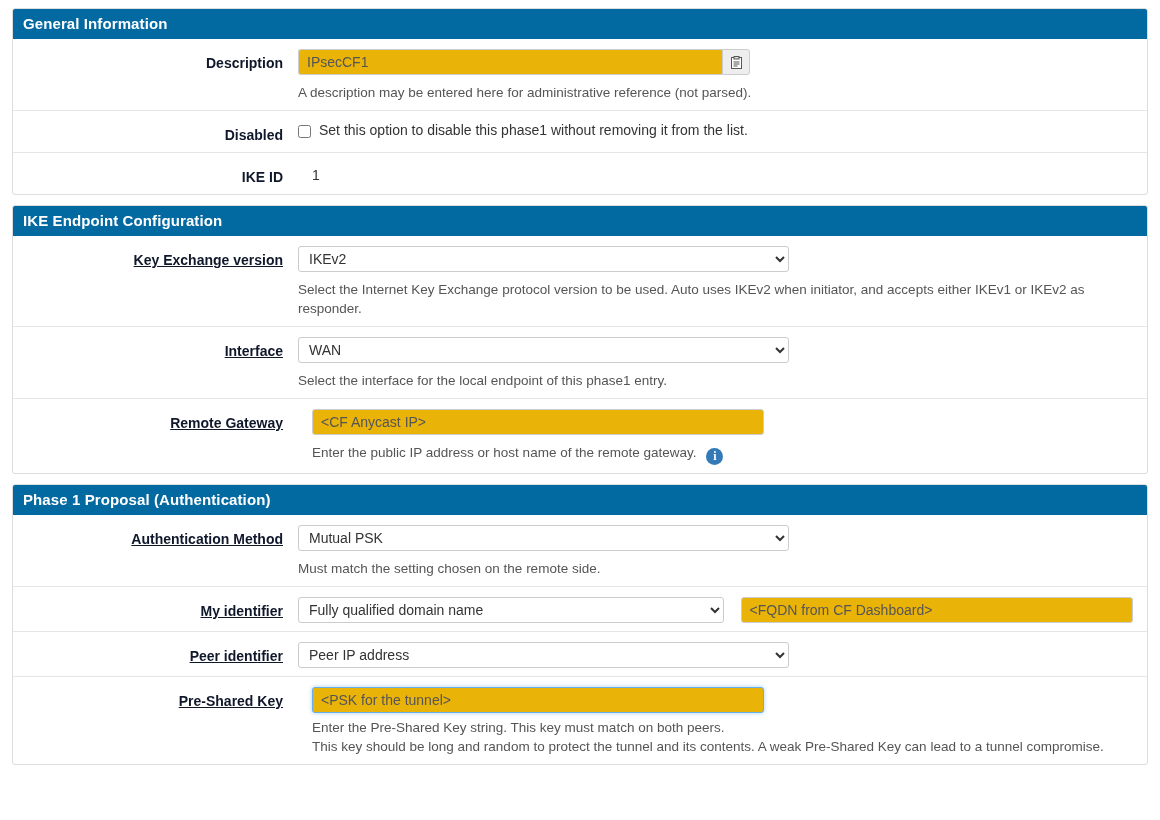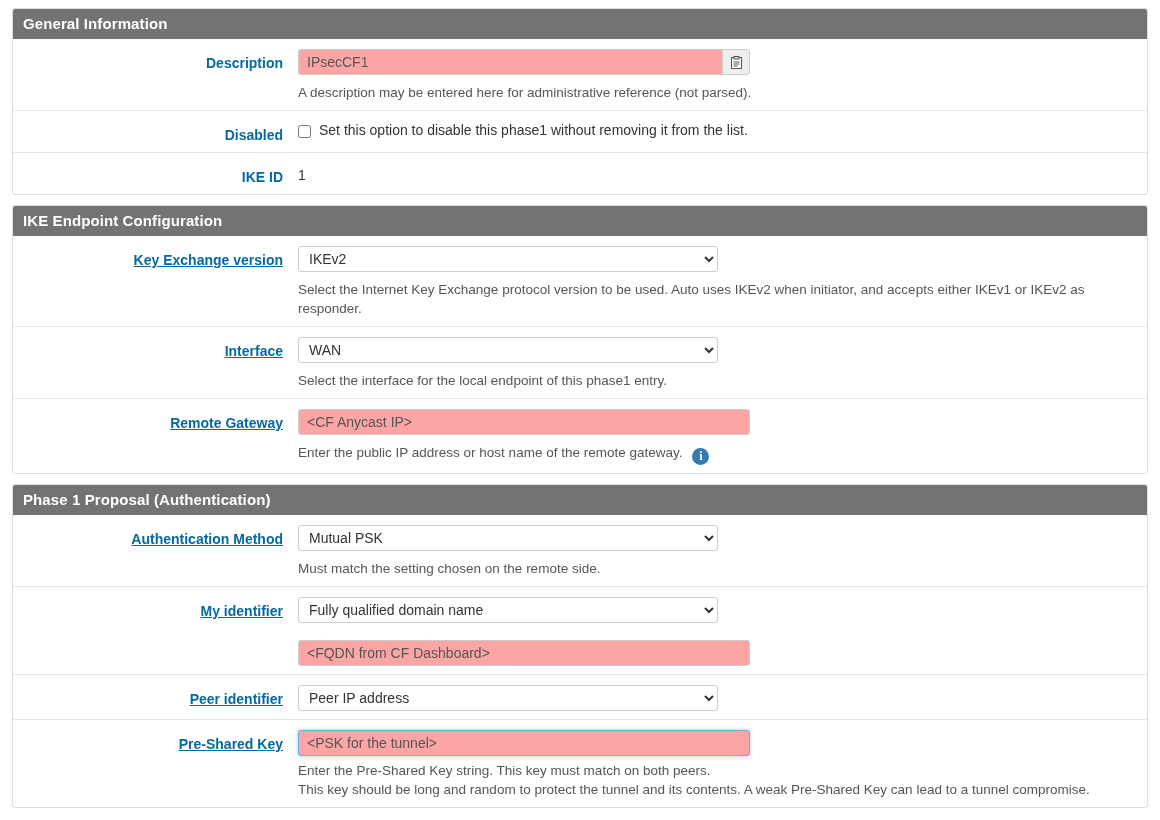--- a/index.html
+++ b/index.html
@@ -18,47 +18,47 @@
   }
   
   .panel {
     margin: 0 12px 10px 12px;
     border: 1px solid #dddddd;
     border-radius: 3px;
     background: #ffffff;
   }
   .panel.first { margin-top: 8px; }
   .panel-heading {
-    background: #737373;
+    background: #0369a1;
     color: #ffffff;
     font-size: 15px;
     font-weight: bold;
     padding: 6px 10px 7px 10px;
     border-top-left-radius: 2px;
     border-top-right-radius: 2px;
     letter-spacing: .1px;
   }
   .panel-body { padding: 0; }
 
   
   .form-row {
     display: flex;
     align-items: flex-start;
     border-bottom: 1px solid #e6e6e6;
     padding: 10px 0 8px 0;
     min-height: 40px;
   }
-  .form-row:last-child { border-bottom: none; }
+  .form-row:last-child { border-bottom: none; gap: 14px; }
   .form-label {
     width: 285px;
     flex: 0 0 285px;
     text-align: right;
     padding: 5px 15px 0 0;
     font-weight: bold;
-    color: #0369a1;
+    color: #0f172a;
     font-size: 14px;
     line-height: 18px;
   }
   .form-label.underline span { text-decoration: underline; text-align: center; }
   .form-fields {
     flex: 1 1 auto;
     padding-right: 14px;
     min-width: 0;
   }
   .help-block {
@@ -78,21 +78,21 @@
     vertical-align: middle;
   }
   input[type="text"] {
     font-family: "Liberation Sans", sans-serif;
     font-size: 14px;
     color: #555555;
     height: 26px;
     border: 1px solid #cccccc;
     border-radius: 3px;
     padding: 3px 8px;
-    background: #fca5a5;
+    background: #eab308;
     outline: none;
     width: 452px;
   }
   .input-group input[type="text"] {
     border-top-right-radius: 0;
     border-bottom-right-radius: 0;
     border-right: none;
     flex: 1 1 auto;
     width: auto;
   }
@@ -108,21 +108,21 @@
     justify-content: center;
     font-size: 12px;
     color: #555555;
     cursor: pointer;
   }
   select {
     font-family: "Liberation Sans", sans-serif;
     font-size: 14px;
     color: #333333;
     height: 26px;
-    width: 420px;
+    width: 491px;
     border: 1px solid #cccccc;
     border-radius: 3px;
     padding: 2px 6px;
     background: #ffffff;
     outline: none;
   }
   .focused {
     border-color: #66afe9 !important;
     box-shadow: 0 0 4px rgba(102,175,233,.6);
   }
@@ -132,21 +132,21 @@
     color: #333333;
   }
   .check-row { display: flex; align-items: center; }
   input[type="checkbox"] {
     margin: 3px 8px 0 0;
     width: 13px; height: 13px;
   }
   .check-text { font-size: 14px; color: #333333; line-height: 18px; }
 
   
-  .dual { display: flex; gap: 17px; align-items: flex-start; flex-direction: column; }
+  .dual { display: flex; gap: 17px; align-items: flex-start; }
   .dual .wide-input { width: 452px; }
 
   
   .info-icon {
     display: inline-flex;
     width: 17px; height: 17px;
     border-radius: 50%;
     background: #337ab7;
     color: #ffffff;
     font-size: 12px;

